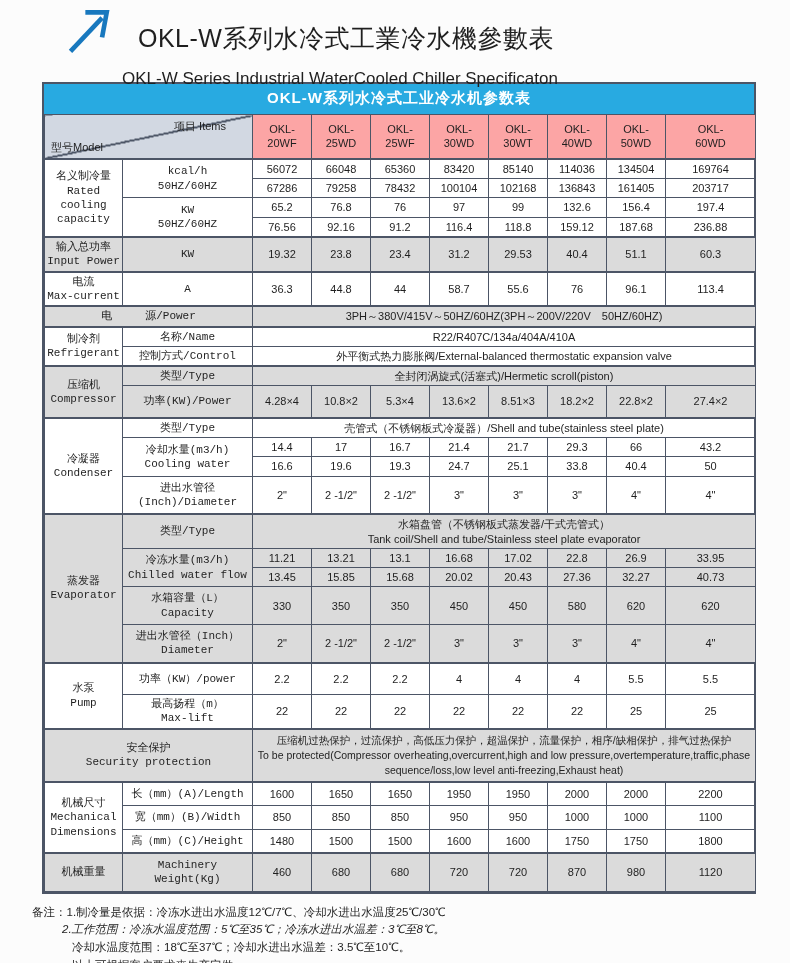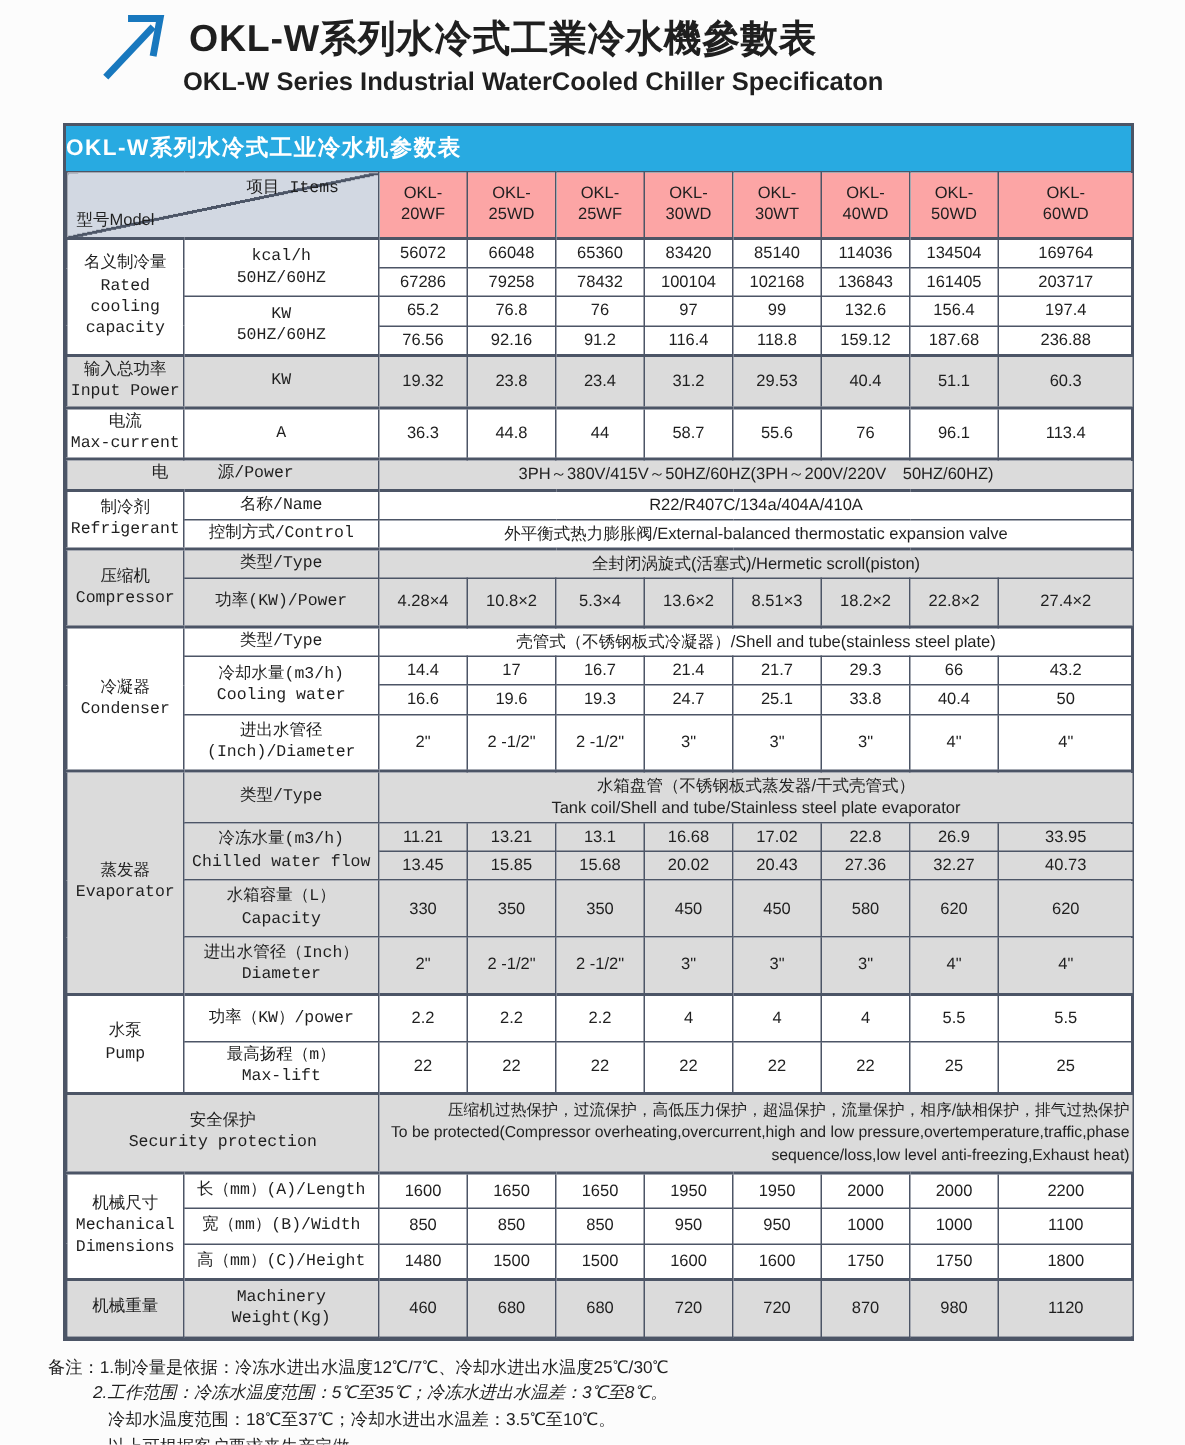--- a/index.html
+++ b/index.html
@@ -6,33 +6,33 @@
   body {
     width:790px; height:963px;
     background:#fcfcfc;
     color:#1f1f1f;
     font-family:"Liberation Sans", sans-serif;
     -webkit-font-smoothing:antialiased;
   }
   
   .title-block { position:relative; padding:8px 0 0 122px; height:62px; }
   .brand-arrow { position:absolute; left:64px; top:4px; width:52px; height:52px; }
-  .title-zh { font-size:25px; font-weight:700; letter-spacing:0.5px; margin:4px; line-height:1.15; }
-  .title-en { font-size:17px; font-weight:700; margin:4px 0 0 0; line-height:1.2; }
+  .title-zh { font-size:25px; font-weight:400; letter-spacing:0.5px; margin:16px; line-height:1.15; }
+  .title-en { font-size:17px; font-weight:400; margin:4px 0 0 0; line-height:1.2; }
 
   
   .table-wrap {
     margin:12px 0 0 42px;
     width:710px;
     border:2px solid #4C5566;
     background:#ffffff;
   }
   .banner {
     background:#28AAE1; color:#ffffff;
-    font-size:15px; font-weight:700;
+    text-align:center; font-size:15px; font-weight:700;
     letter-spacing:1px; padding:5px 0 6px 0;
   }
   table { border-collapse:collapse; table-layout:fixed; width:100%; }
   col.c-grp  { width:78px; }
   col.c-item { width:130px; }
   col.c-v    { width:59px; }
   col.c-last { width:90px; }
   th, td {
     border:1px solid #4C5566;
     text-align:center; vertical-align:middle;
@@ -44,27 +44,27 @@
   th.corner { position:relative; padding:0;
     background:
       linear-gradient(to bottom right,
         rgba(0,0,0,0) calc(50% - 1px),
         #4C5566 calc(50% - 1px),
         #4C5566 calc(50% + 1px),
         rgba(0,0,0,0) calc(50% + 1px)),
       #D2D8E2;
   }
   .c-model { position:absolute; left:6px; bottom:4px; font-size:11px;margin-top:48px; }
-  .c-items { position:absolute; right:26px; top:4px; font-size:11px;font-family:Liberation Mono, monospace; }
+  .c-items { position:absolute; right:26px; top:4px; font-size:11px; }
 
   tr.sec td { border-top-width:2px; }
   tr.shade td { background:#DBDBDB; }
   tr.pad td { padding:8px 2px; }
   tr.pad4 td { padding:4px 2px; }
-  td.ml { text-align:right; padding:3px 2px; font-size:10.5px; line-height:1.45; }
+  td.ml { text-align:center; padding:3px 2px; font-size:10.5px; line-height:1.45; }
   td.g, td.i { font-size:11px;font-family:Liberation Mono, monospace; }
 
   
   .notes { margin:10px 0 0 32px; width:744px; font-size:11.5px; line-height:1.55; }
   .i0 { padding-left:0; }
   .i2 { padding-left:30px;font-style:italic; }
   .i3 { padding-left:40px; }
 </style>
 </head>
 <body>

